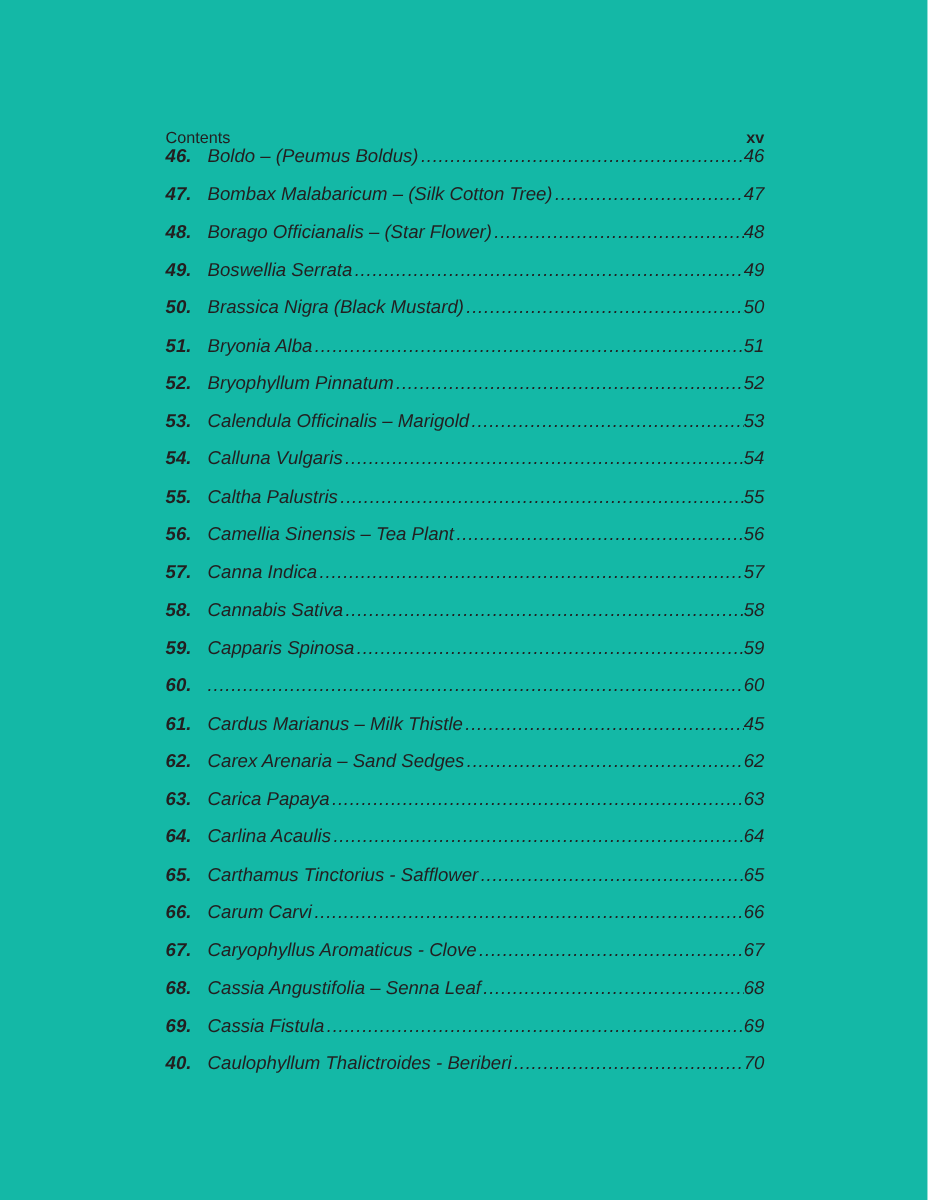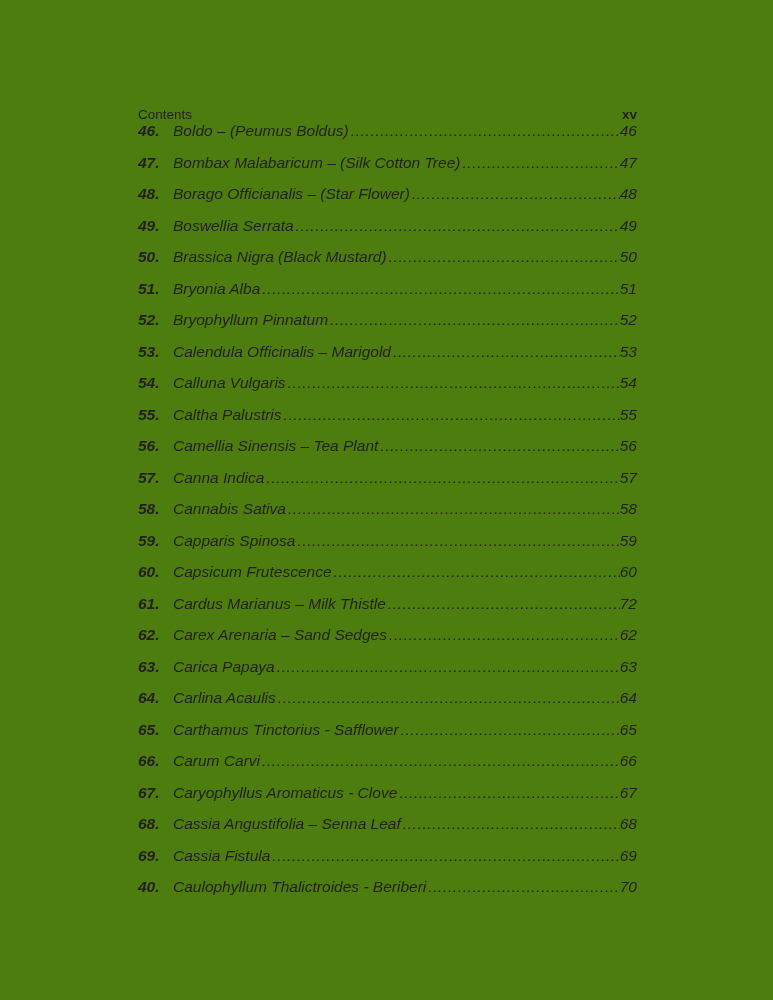--- a/index.html
+++ b/index.html
@@ -4,21 +4,21 @@
 <style>
   html, body {
     margin: 0;
     padding: 0;
     background: #ffffff;
   }
   .page {
     position: relative;
     width: 773px;
     height: 1000px;
-    background: #4d7c0f;
+    background: #14b8a6;
     color: #231f20;
     font-family: "Liberation Sans", sans-serif;
     overflow: hidden;
   }
   .running-header {
     position: absolute;
     top: 80px;
     left: 138px;
     right: 136px;
     display: flex;
@@ -169,30 +169,29 @@
 
     <div class="toc-row">
       <span class="toc-num">59.</span>
       <span class="toc-title">Capparis Spinosa</span>
       <span class="toc-dots" aria-hidden="true">............................................................................................................................................................................................................................................................................................................</span>
       <span class="toc-page">59</span>
     </div>
 
     <div class="toc-row">
       <span class="toc-num">60.</span>
-      <span class="toc-title">Capsicum Frutescence</span>
       <span class="toc-dots" aria-hidden="true">............................................................................................................................................................................................................................................................................................................</span>
       <span class="toc-page">60</span>
     </div>
 
     <div class="toc-row">
       <span class="toc-num">61.</span>
       <span class="toc-title">Cardus Marianus – Milk Thistle</span>
       <span class="toc-dots" aria-hidden="true">............................................................................................................................................................................................................................................................................................................</span>
-      <span class="toc-page">72</span>
+      <span class="toc-page">45</span>
     </div>
 
     <div class="toc-row">
       <span class="toc-num">62.</span>
       <span class="toc-title">Carex Arenaria – Sand Sedges</span>
       <span class="toc-dots" aria-hidden="true">............................................................................................................................................................................................................................................................................................................</span>
       <span class="toc-page">62</span>
     </div>
 
     <div class="toc-row">

